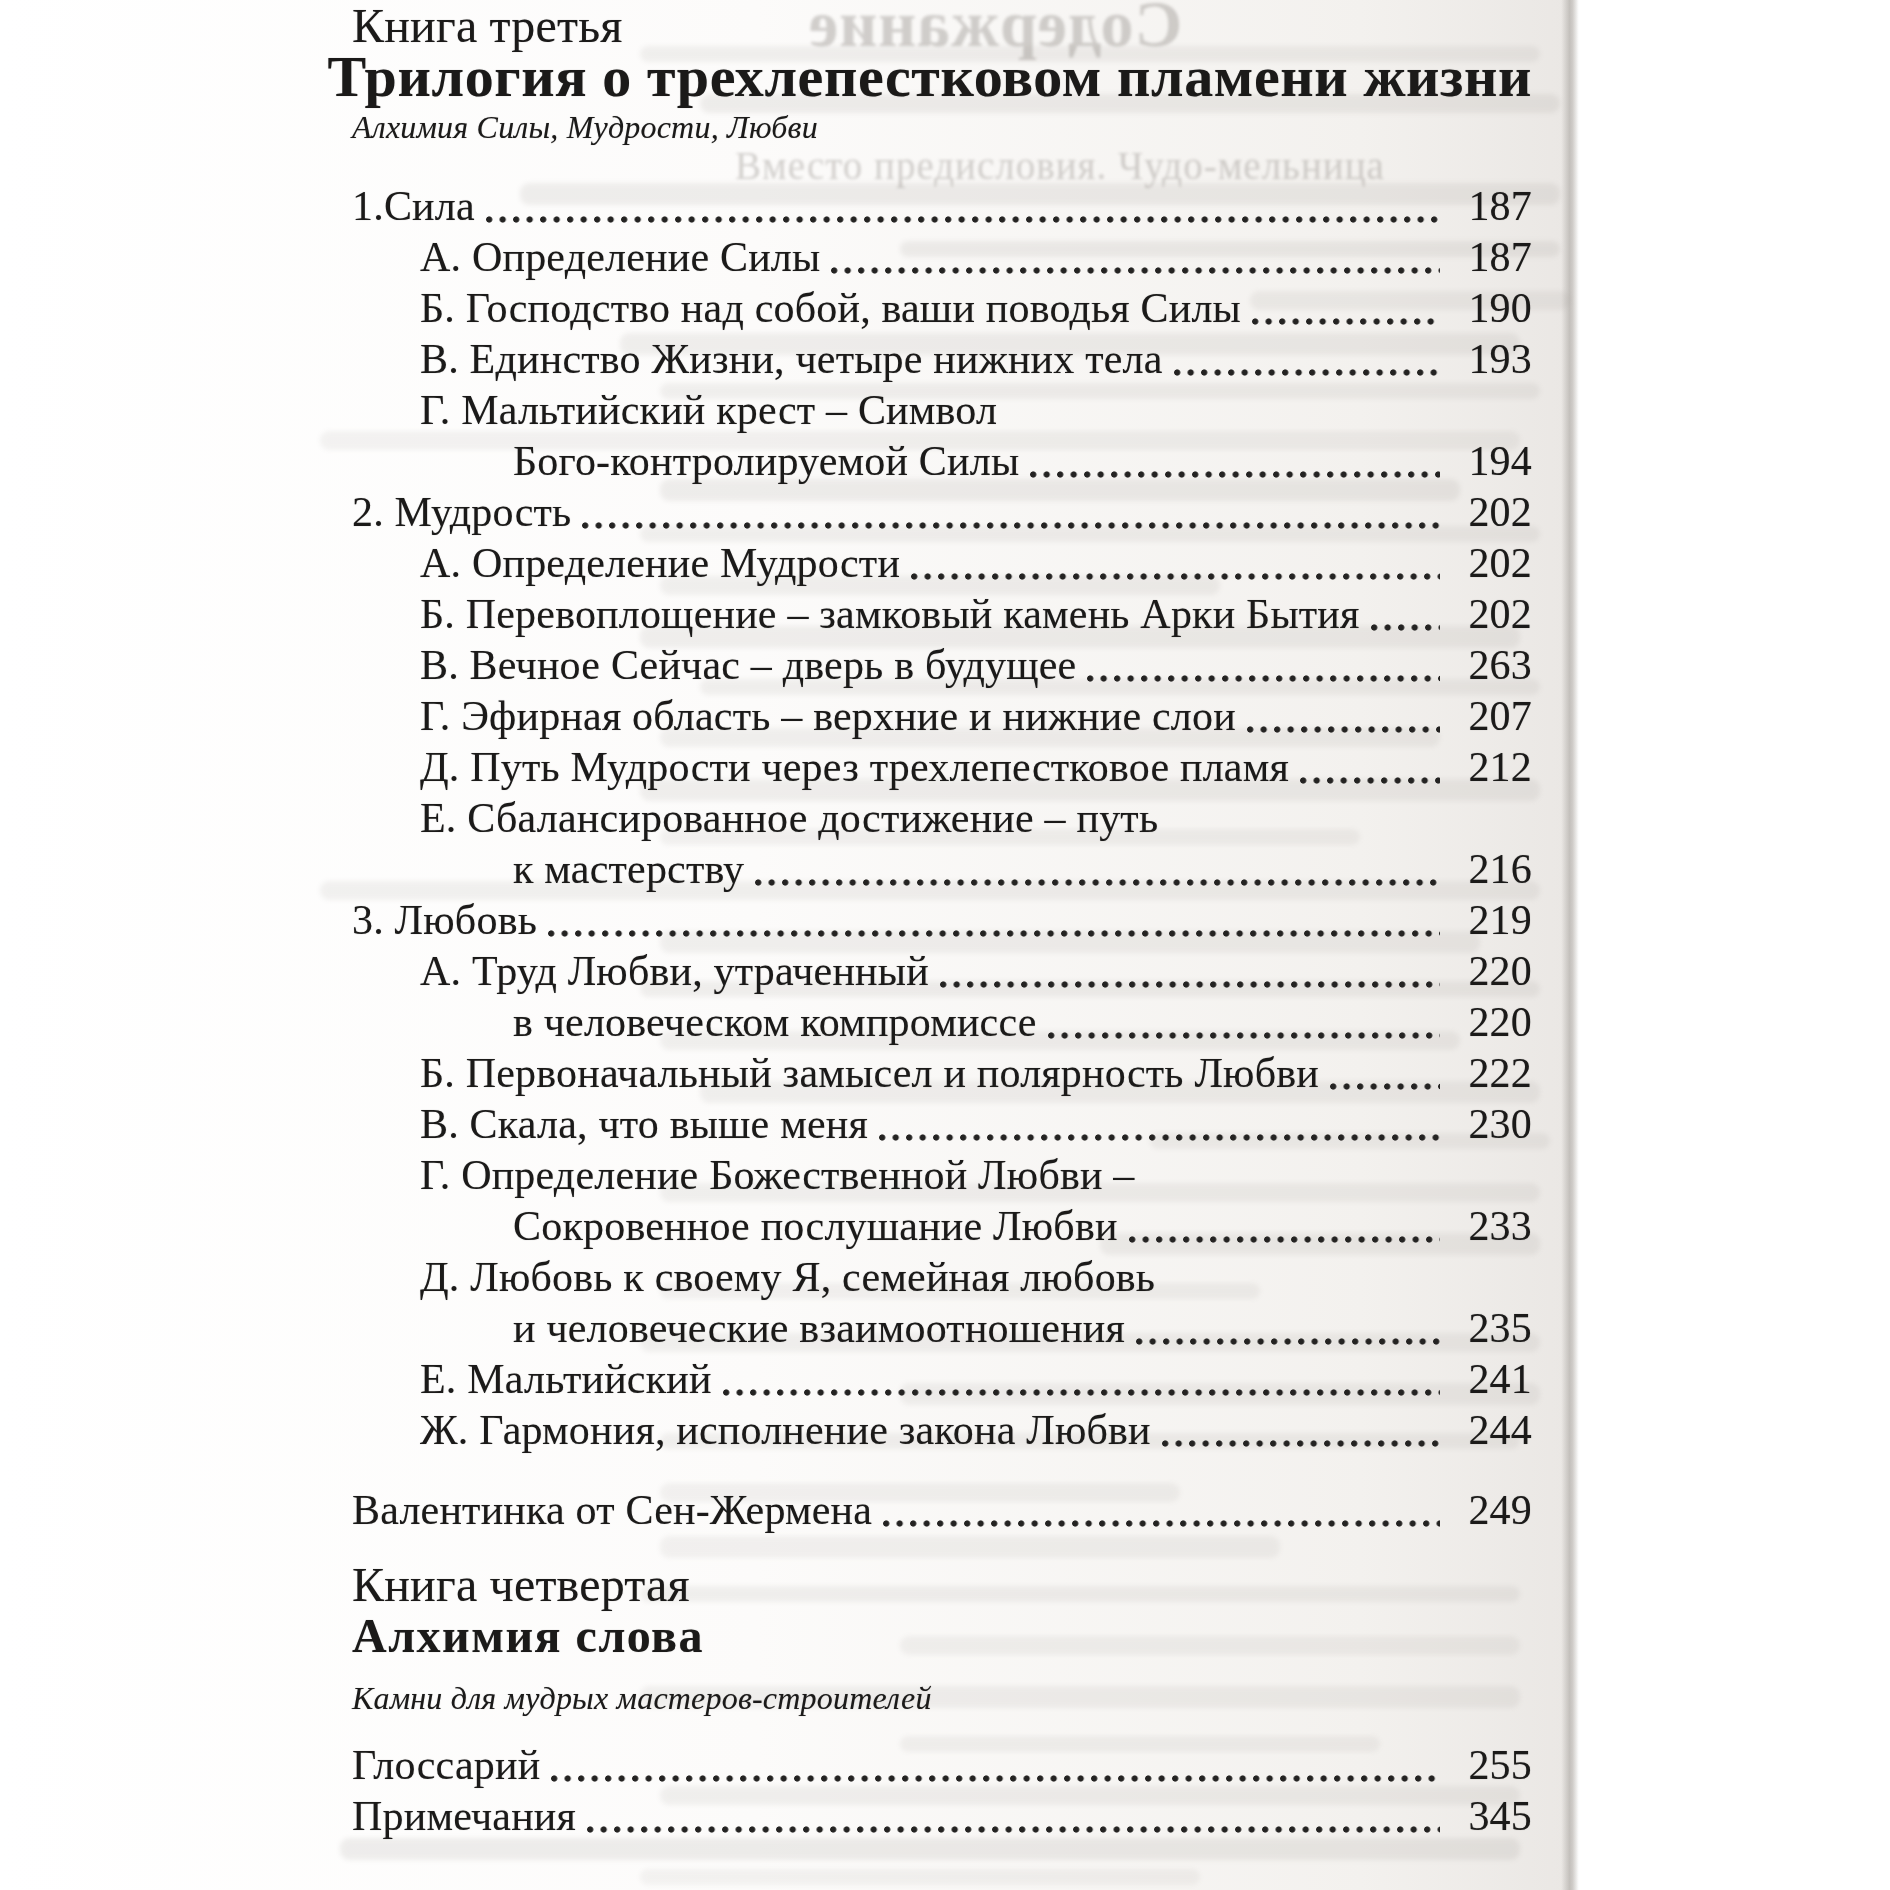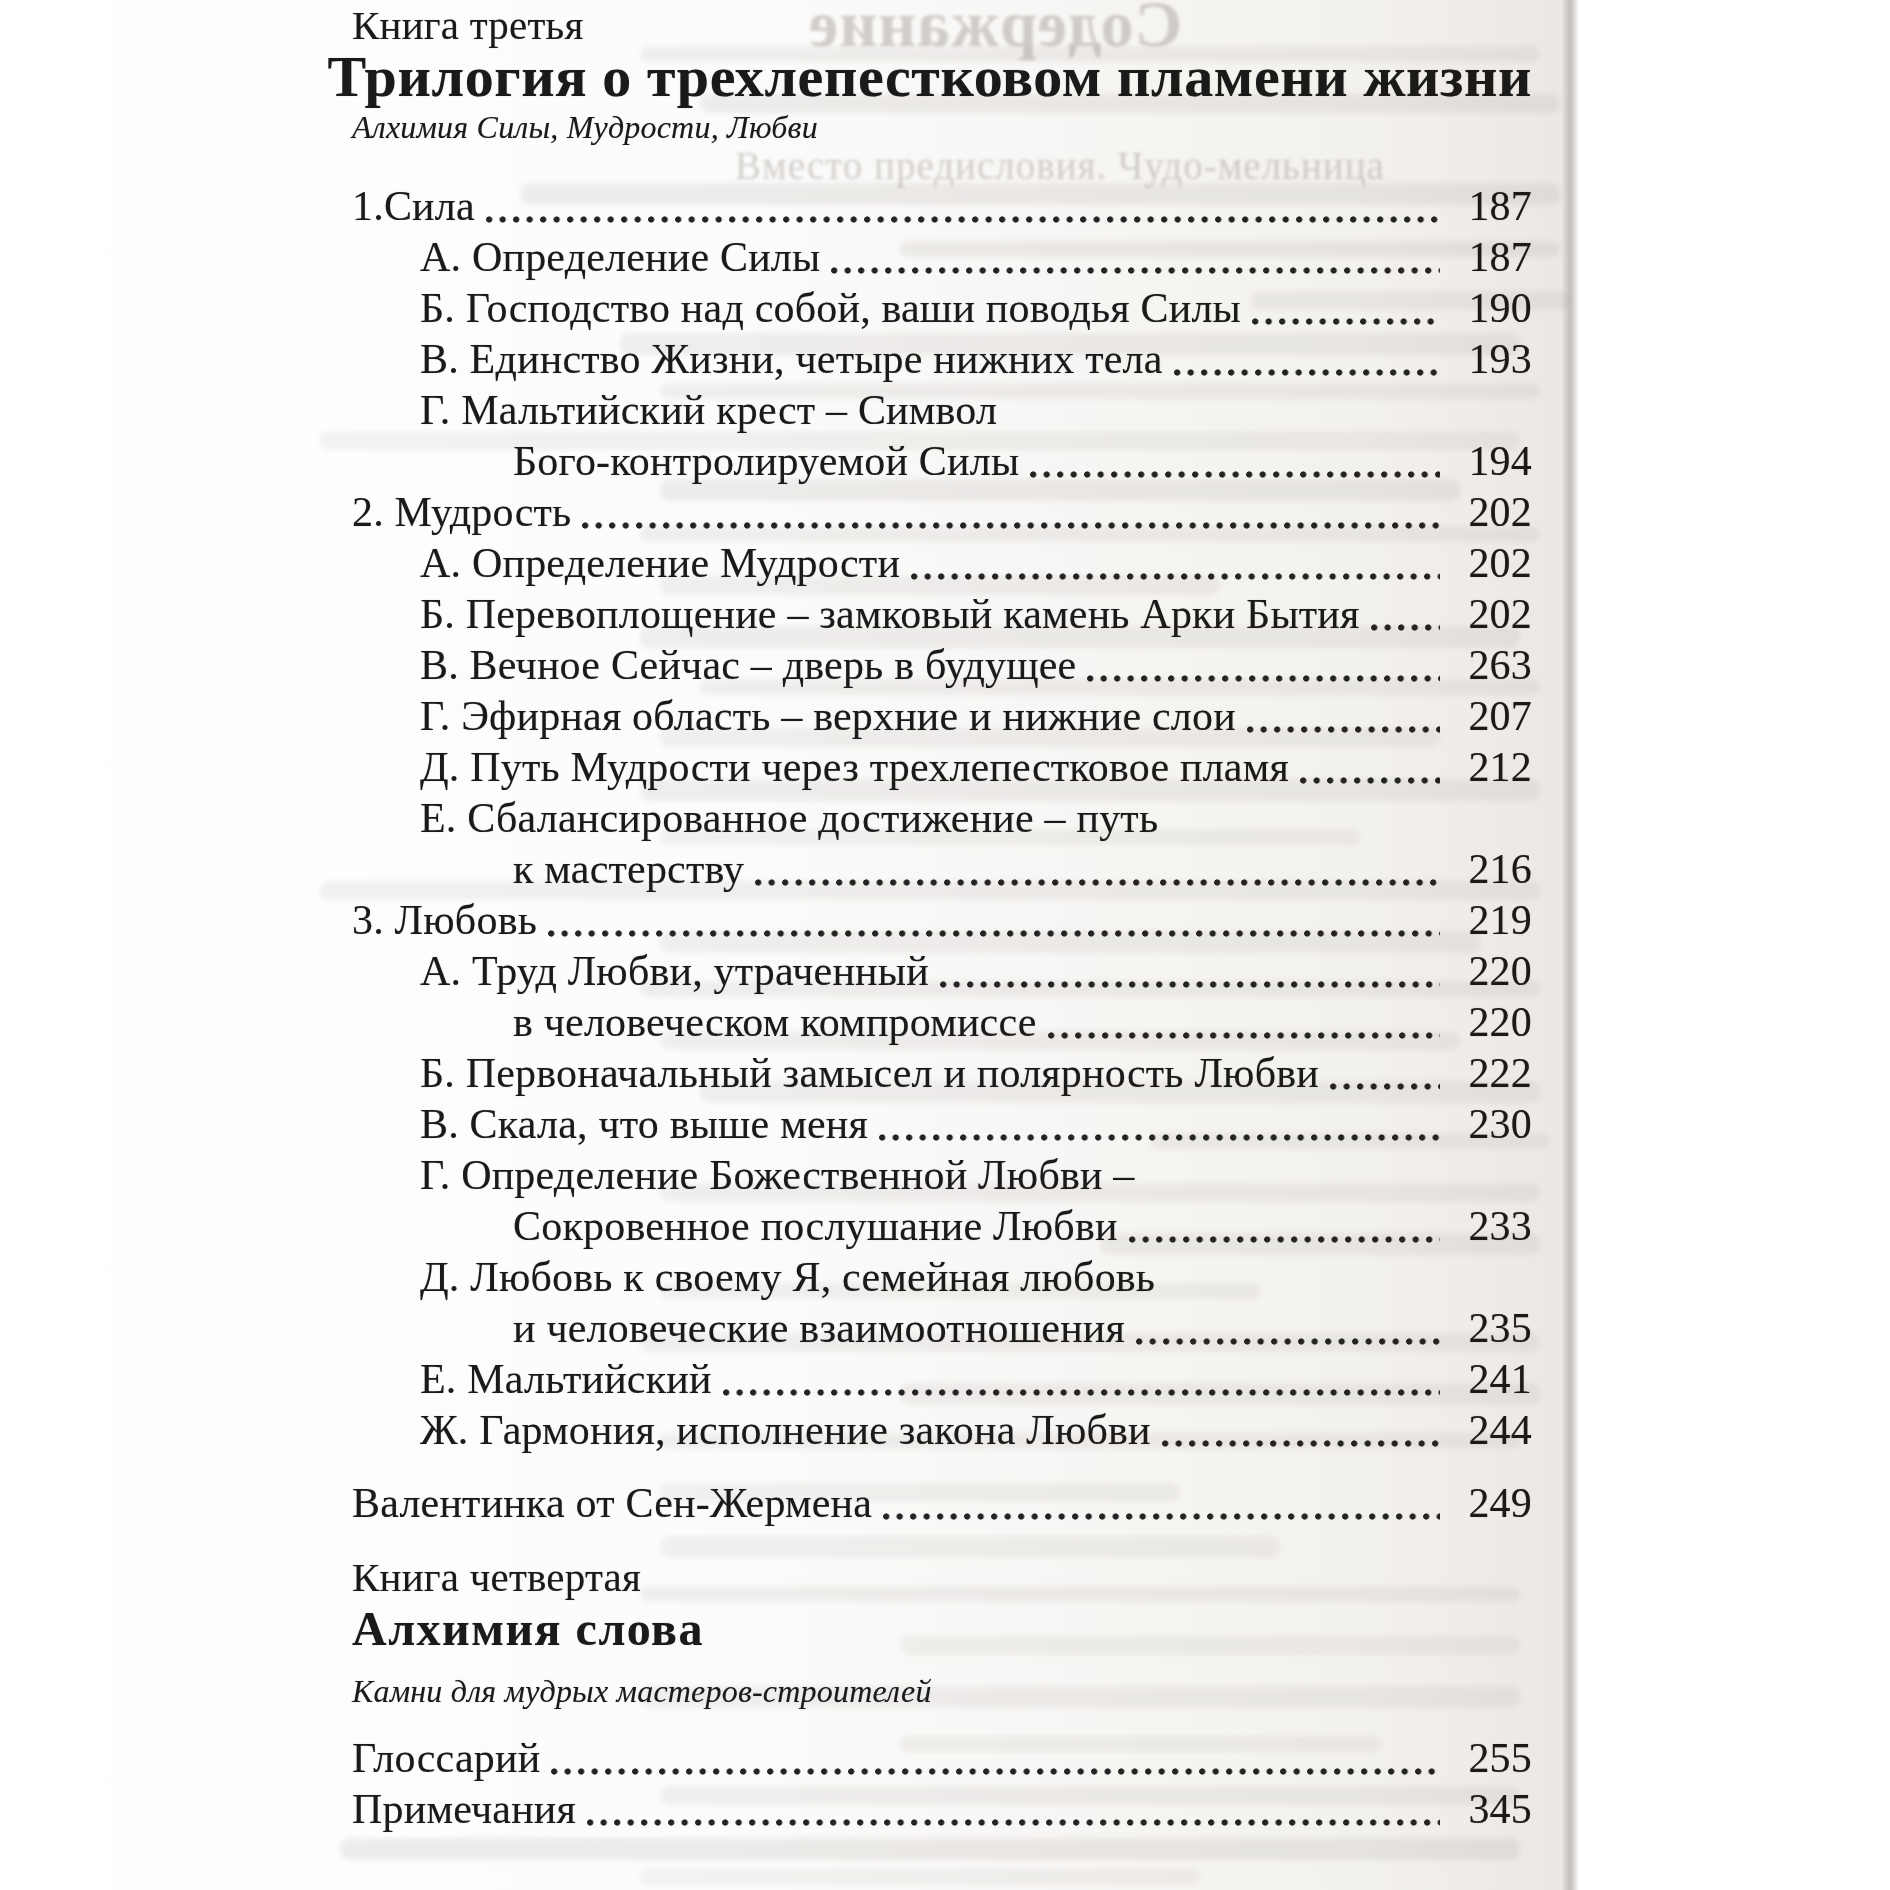--- a/index.html
+++ b/index.html
@@ -37,21 +37,21 @@
     color:#1b1a19;
   }
   .row{
     display:flex;align-items:baseline;height:51px;
     font-size:42px;line-height:51px;letter-spacing:0.2px;
     text-shadow:0 0 1px rgba(25,25,25,0.35);
     white-space:nowrap;
   }
   .i1{padding-left:68px;}
   .i2{padding-left:161px;}
-  .s-plain{font-size:41px;}
+  .s-plain{font-size:48px;}
   .s-bold{font-weight:bold;font-size:58px;letter-spacing:0.6px;justify-content:flex-end;}
   .s-italic{font-style:italic;font-size:32px;}
   .s-bold-xl{font-weight:bold;font-size:48px;letter-spacing:1.5px;}
   .dots{
     flex:1 1 auto;align-self:flex-end;height:11px;
     margin:0 6px 7px 11px;
     background-image:radial-gradient(circle at 3.2px 5.5px, #242322 2.7px, rgba(0,0,0,0) 3.5px);
     background-size:13.5px 11px;background-repeat:repeat-x;
     background-position:left bottom;
   }
@@ -226,21 +226,21 @@
       <div class="row i1">
         <span>Е. Мальтийский</span>
         <span class="dots"></span>
         <span class="pg">241</span>
       </div>
       <div class="row i1">
         <span>Ж. Гармония, исполнение закона Любви</span>
         <span class="dots"></span>
         <span class="pg">244</span>
       </div>
-      <div class="row" style="margin-top: 22px;">
+      <div class="row" style="margin-top: 29px;">
         <span>Валентинка от Сен-Жермена</span>
         <span class="dots"></span>
         <span class="pg">249</span>
       </div>
       <div class="row s-plain" style="margin-top: 23px;">
         <span>Книга четвертая</span>
       </div>
       <div class="row s-bold-xl">
         <span>Алхимия слова</span>
       </div>

